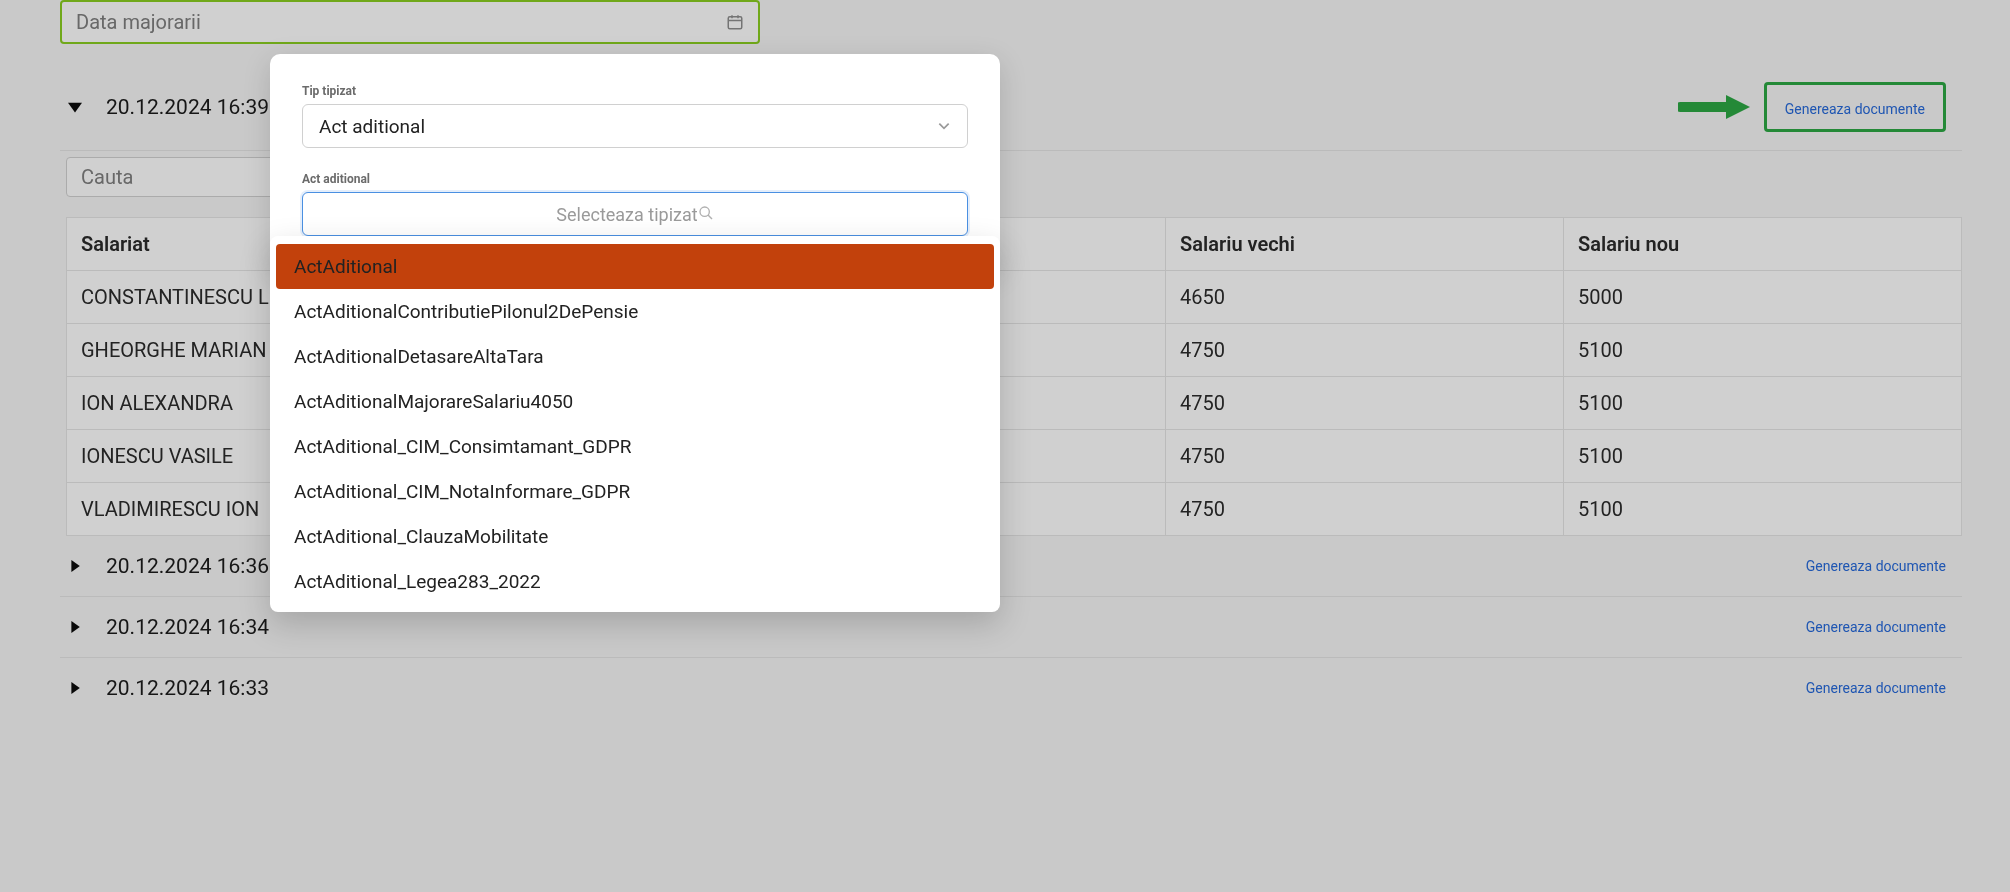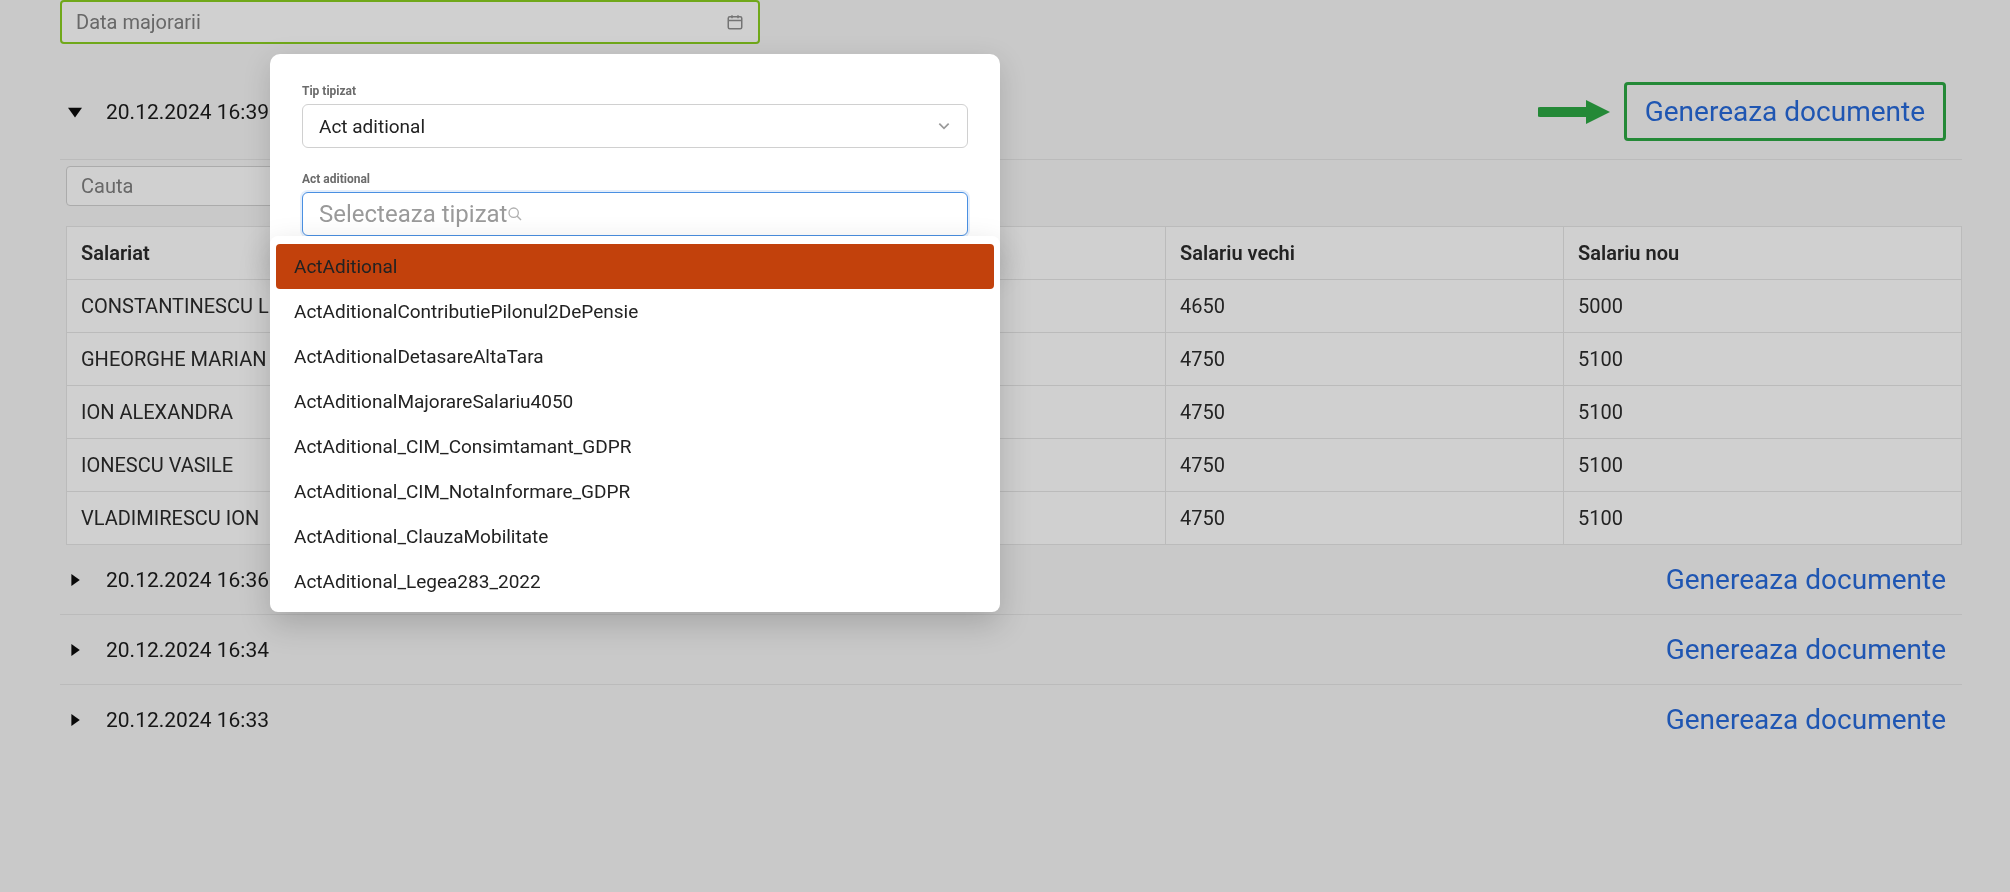--- a/index.html
+++ b/index.html
@@ -41,21 +41,21 @@
     padding: 18px 16px 18px 6px;
     border-bottom: 1px solid #e4e4e4;
   }
   .acc-row:last-child { border-bottom: none; }
   .acc-left { display: flex; align-items: center; gap: 22px; }
   .acc-caret { width: 18px; display:inline-flex; justify-content:center; color:#000; }
   .acc-caret svg { display:block; }
   .acc-time { font-size: 21px; color: #111; }
   .gen-link {
     color: #1d63d9;
-    font-size: 28px;
+    font-size: 14px;
     cursor: pointer;
     text-decoration: none;
   }
   .gen-highlight-wrapper {
     display: inline-flex;
     align-items: center;
     gap: 14px;
   }
   .gen-arrow svg { display:block; }
   .gen-box {
@@ -136,27 +136,27 @@
     padding: 0 16px;
     font-size: 19px;
     color: #222;
     background:#fff;
   }
   .modal-select .chev { color: #9a9a9a; }
   .modal-field2 { margin-top: 24px; }
   .modal-search {
     display:flex;
     align-items:center;
-    justify-content: flex-start;
+    justify-content: center;
     height: 44px;
     border: 1px solid #4a90e2;
     box-shadow: 0 0 0 2px rgba(74,144,226,0.15);
     border-radius: 6px;
     padding: 0 16px;
-    font-size: 24px;
+    font-size: 18px;
     color: #9a9a9a;
     background:#fff;
   }
   .modal-search .mag { color:#b0b0b0; }
 
   
   .dropdown {
     position: absolute;
     top: 236px;
     left: 270px;

